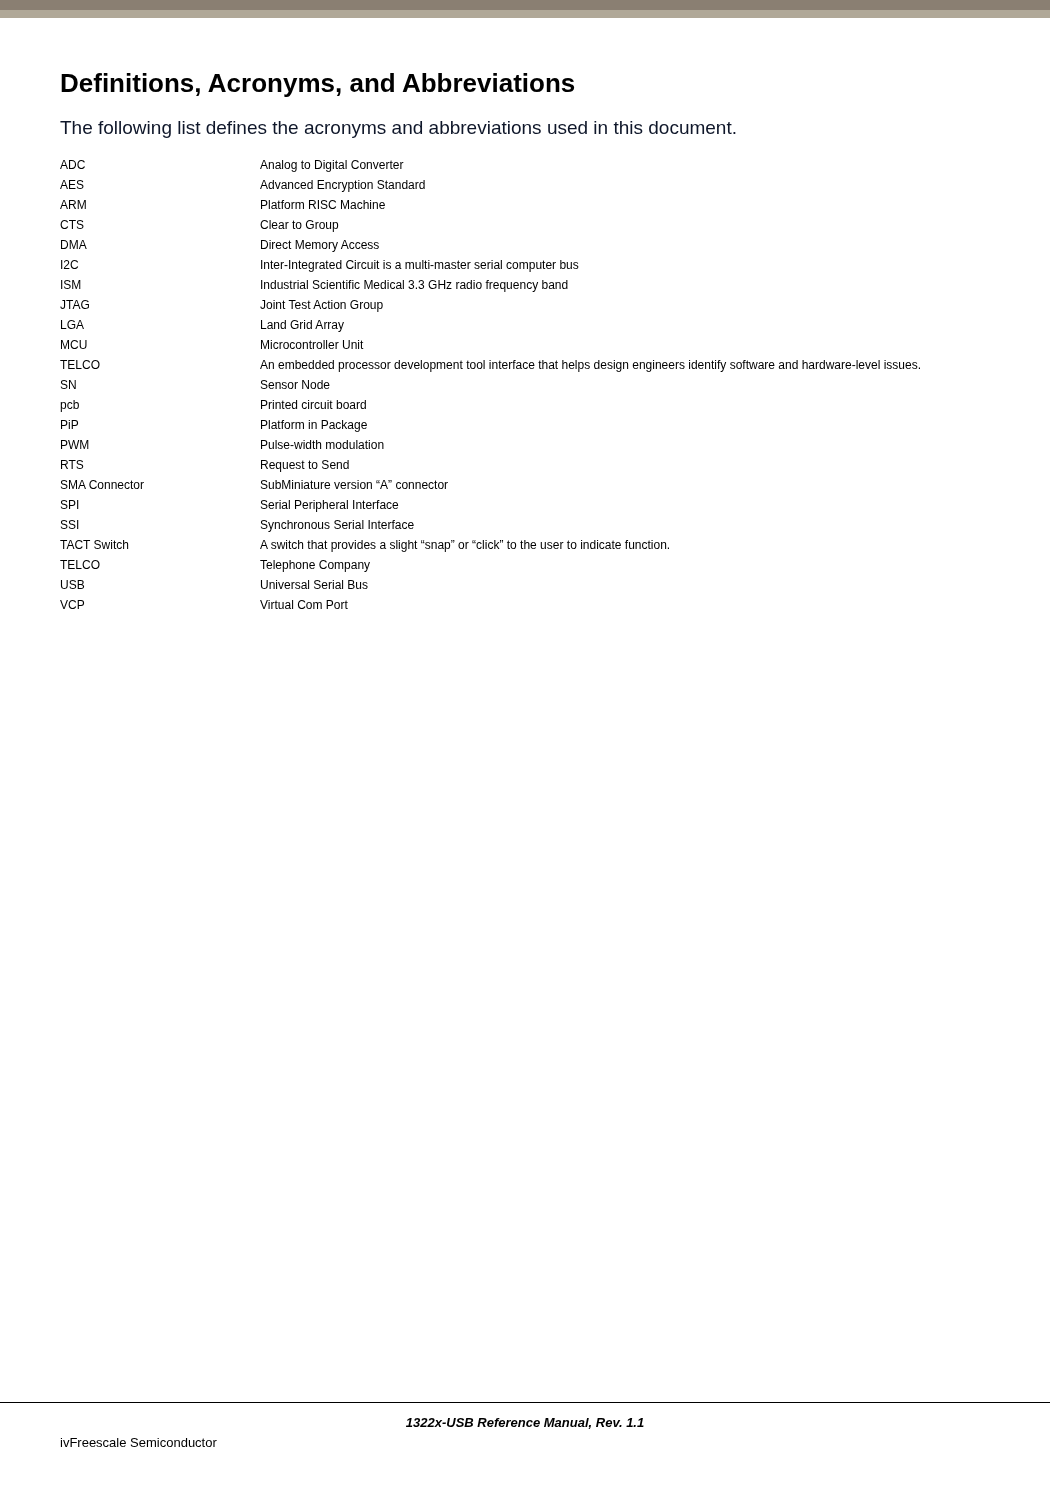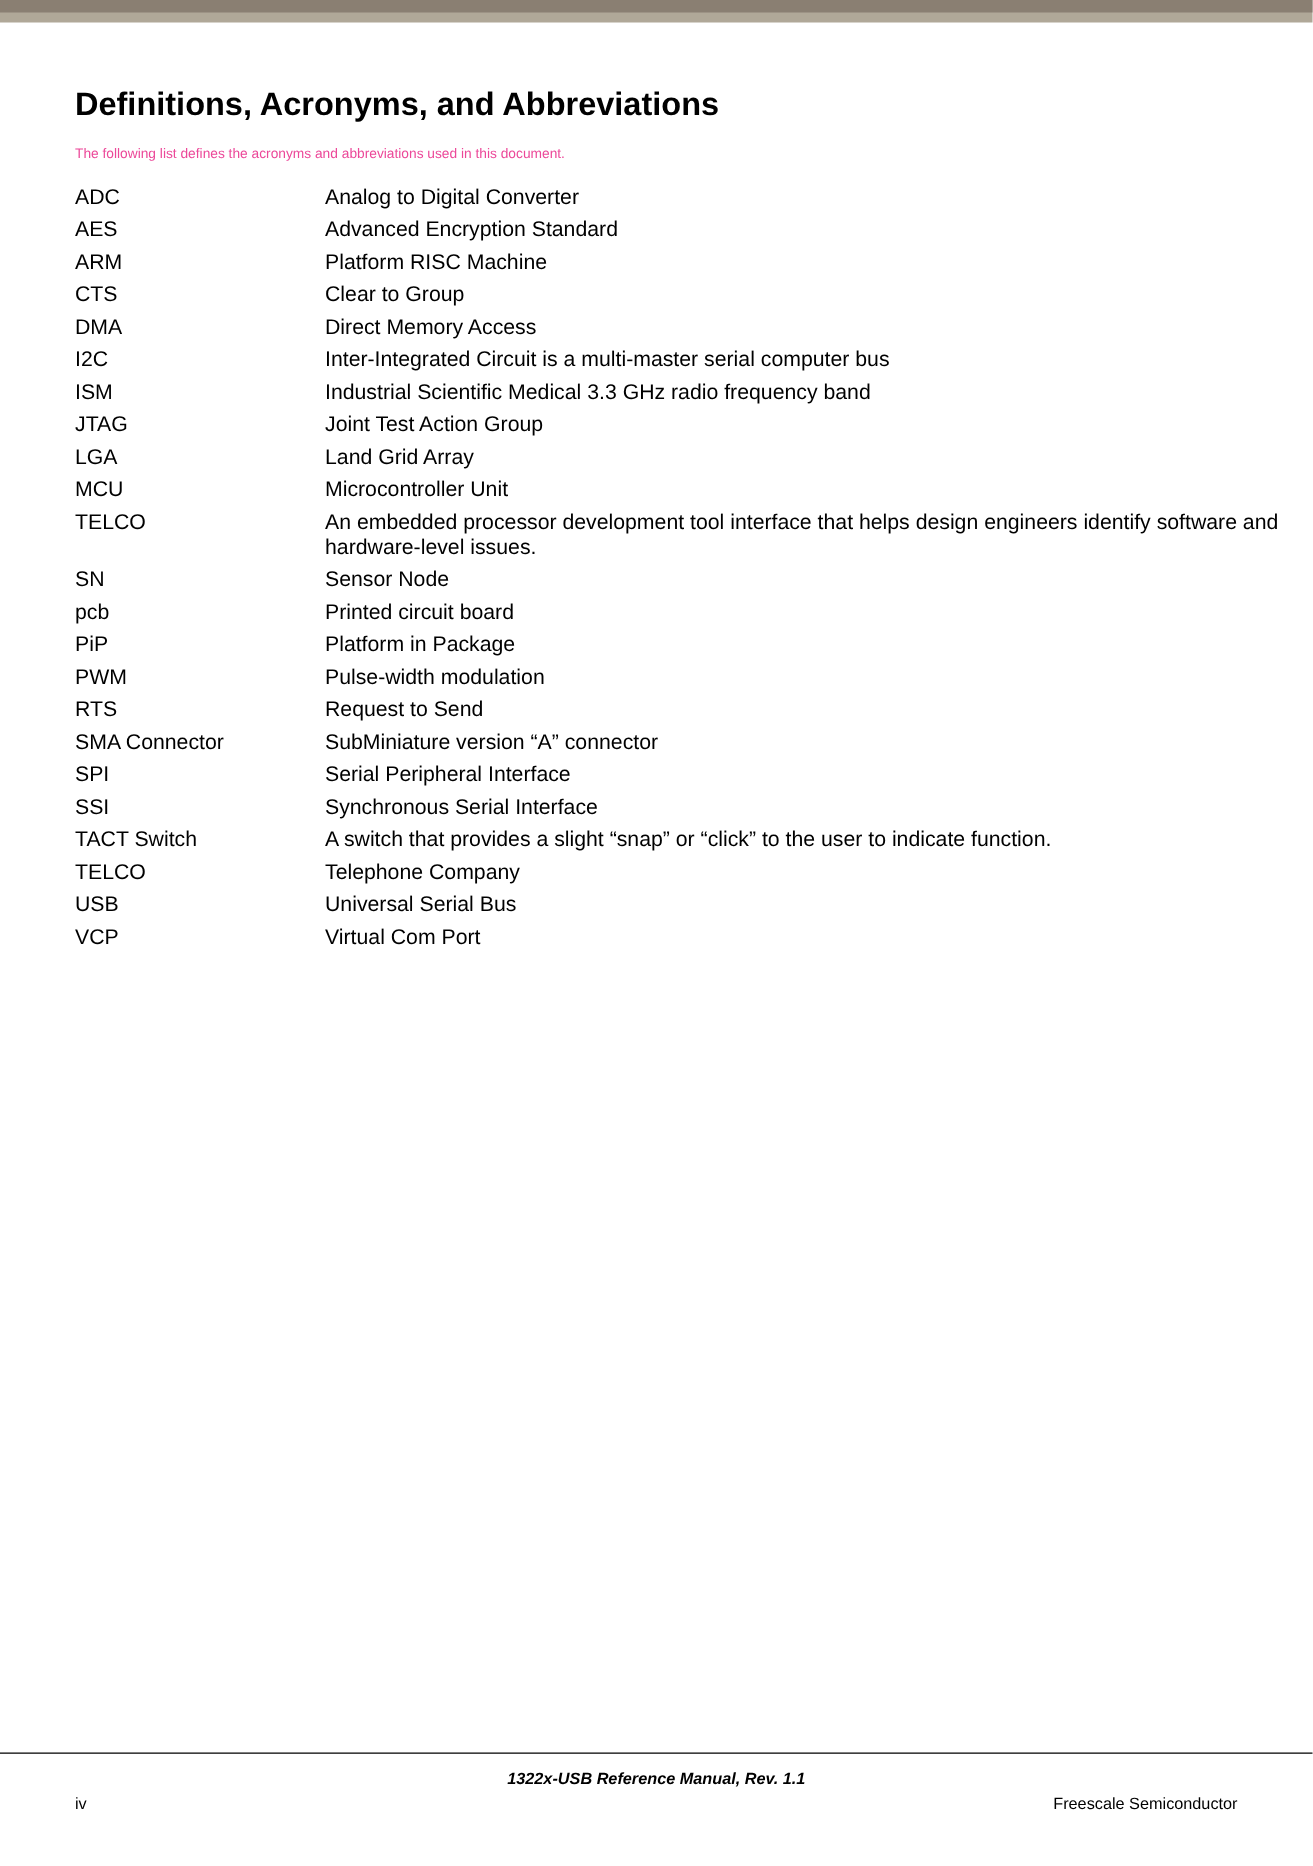--- a/index.html
+++ b/index.html
@@ -41,30 +41,30 @@
       font-family: Arial, Helvetica, sans-serif;
       font-size: 26px;
       font-weight: bold;
       color: #000000;
       margin-bottom: 18px;
       margin-top: 10px;
     }
 
     .intro-text {
       font-family: Arial, Helvetica, sans-serif;
-      font-size: 11px;
+      font-size: 19px;
       margin-bottom: 16px;
-      color: #ec4899;
+      color: #0f172a;
     }
 
     .definitions-table {
       width: 100%;
       border-collapse: collapse;
       font-family: Arial, Helvetica, sans-serif;
-      font-size: 17px;
+      font-size: 12px;
     }
 
     .definitions-table tr td {
       padding: 3px 0;
       vertical-align: top;
       color: #000000;
     }
 
     .definitions-table tr td:first-child {
       width: 200px;
@@ -103,21 +103,20 @@
       font-style: italic;
     }
 
     .footer-bottom {
       position: absolute;
       bottom: 8px;
       left: 0;
       width: 100%;
       padding: 0 60px;
       display: flex;
-      justify-content: space-between;
       align-items: center;
       font-family: Arial, Helvetica, sans-serif;
       font-size: 13px;
       color: #000000;
     }
   </style>
 </head>
 <body>
 
 <div class="top-bar">

